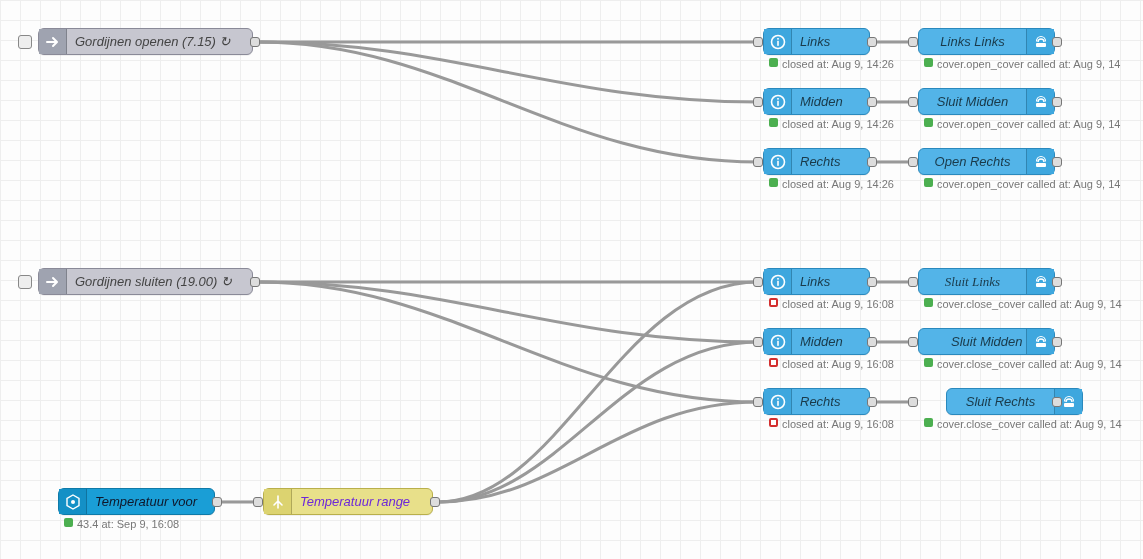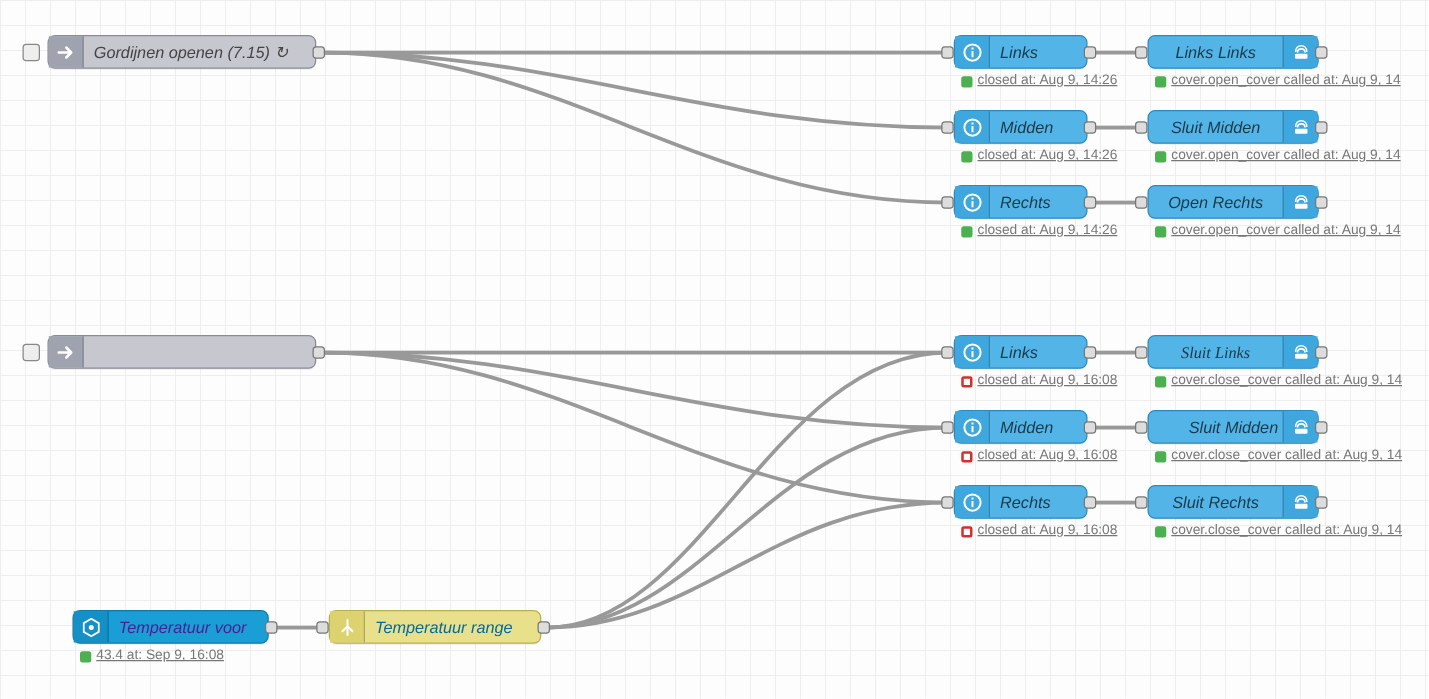--- a/index.html
+++ b/index.html
@@ -71,40 +71,39 @@
     width: 10px; height: 10px;
     border: 1px solid #777;
     border-radius: 3px;
     background: #ddd;
   }
   .status {
     position: absolute;
     font-size: 11px;
     color: #777;
     display: flex;
-    align-items: flex-end;
+    align-items: flex-start;
     gap: 4px;
     white-space: nowrap;
-    text-decoration: underline;
   }
   .status .dot {
     width: 9px; height: 9px;
     border-radius: 2px;
     flex-shrink: 0;
   }
   .dot.green { background: #4caf50; }
   .dot.red { background: #fff; border: 2px solid #d32f2f; }
   
   .n-grey { background: #c7c7d0; border-color: #8a8a98; color: #444; }
   .n-grey .iconbox { background: #9fa3b0; }
   .n-blue { background: #53b4e8; border-color: #2a89bd; color: #1a3a4a; }
   .n-blue .iconbox, .n-blue .righticon { background: #3ea7de; }
-  .n-darkblue { background: #1a9ed6; border-color: #0f7aa8; color: #4c1d95; justify-content: space-between; }
+  .n-darkblue { background: #1a9ed6; border-color: #0f7aa8; color: #0f172a; justify-content: space-between; }
   .n-darkblue .iconbox { background: #1490c6; }
-  .n-yellow { background: #e8e08a; border-color: #b9af4b; color: #0369a1; justify-content: space-between; }
+  .n-yellow { background: #e8e08a; border-color: #b9af4b; color: #6d28d9; justify-content: space-between; }
   .n-yellow .iconbox { background: #dcd370; }
   svg.icon { width: 16px; height: 16px; }
 </style>
 </head>
 <body>
 
 <svg class="wires">
   <g stroke="#999" stroke-width="3" fill="none">
 
     <path d="M 258 42 C 450 42, 560 42, 758 42"></path>
@@ -256,20 +255,21 @@
   <span class="dot green"></span>
   <span>cover.open_cover called at: Aug 9, 14</span>
 </div>
 
 <div class="node n-grey" style="left:38px; top:268px; width:215px;">
   <div class="iconbox">
       <svg class="icon">
         <use href="#i-arrow"></use>
       </svg>
     </div>
+  <div class="label">Gordijnen sluiten (19.00) ↻</div>
 </div>
 <div class="btnbox" style="left:18px; top:275px;"></div>
 <div class="port" style="left:250px; top:277px;"></div>
 
 <div class="node n-blue" style="left:763px; top:268px; width:107px;">
   <div class="iconbox">
       <svg class="icon">
         <use href="#i-info"></use>
       </svg>
     </div>
@@ -335,21 +335,21 @@
     </div>
   <div class="label">Rechts</div>
 </div>
 <div class="port" style="left:753px; top:397px;"></div>
 <div class="port" style="left:867px; top:397px;"></div>
 <div class="status" style="left:769px; top:418px;">
   <span class="dot red"></span>
   <span>closed at: Aug 9, 16:08</span>
 </div>
 
-<div class="node n-blue center" style="left:918px; top:388px; width:137px;">
+<div class="node n-blue center" style="left:946px; top:388px; width:137px;">
   <div class="label">Sluit Rechts</div>
   <div class="righticon">
       <svg class="icon">
         <use href="#i-ant"></use>
       </svg>
     </div>
 </div>
 <div class="port" style="left:908px; top:397px;"></div>
 <div class="port" style="left:1052px; top:397px;"></div>
 <div class="status" style="left:924px; top:418px;">

